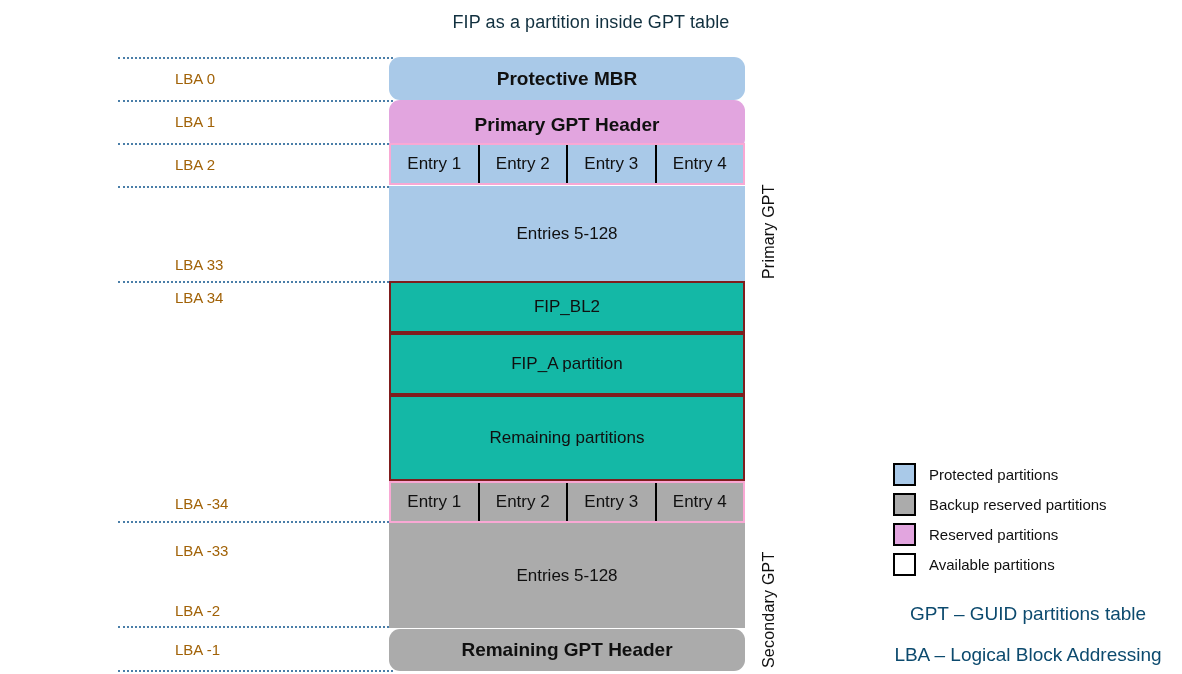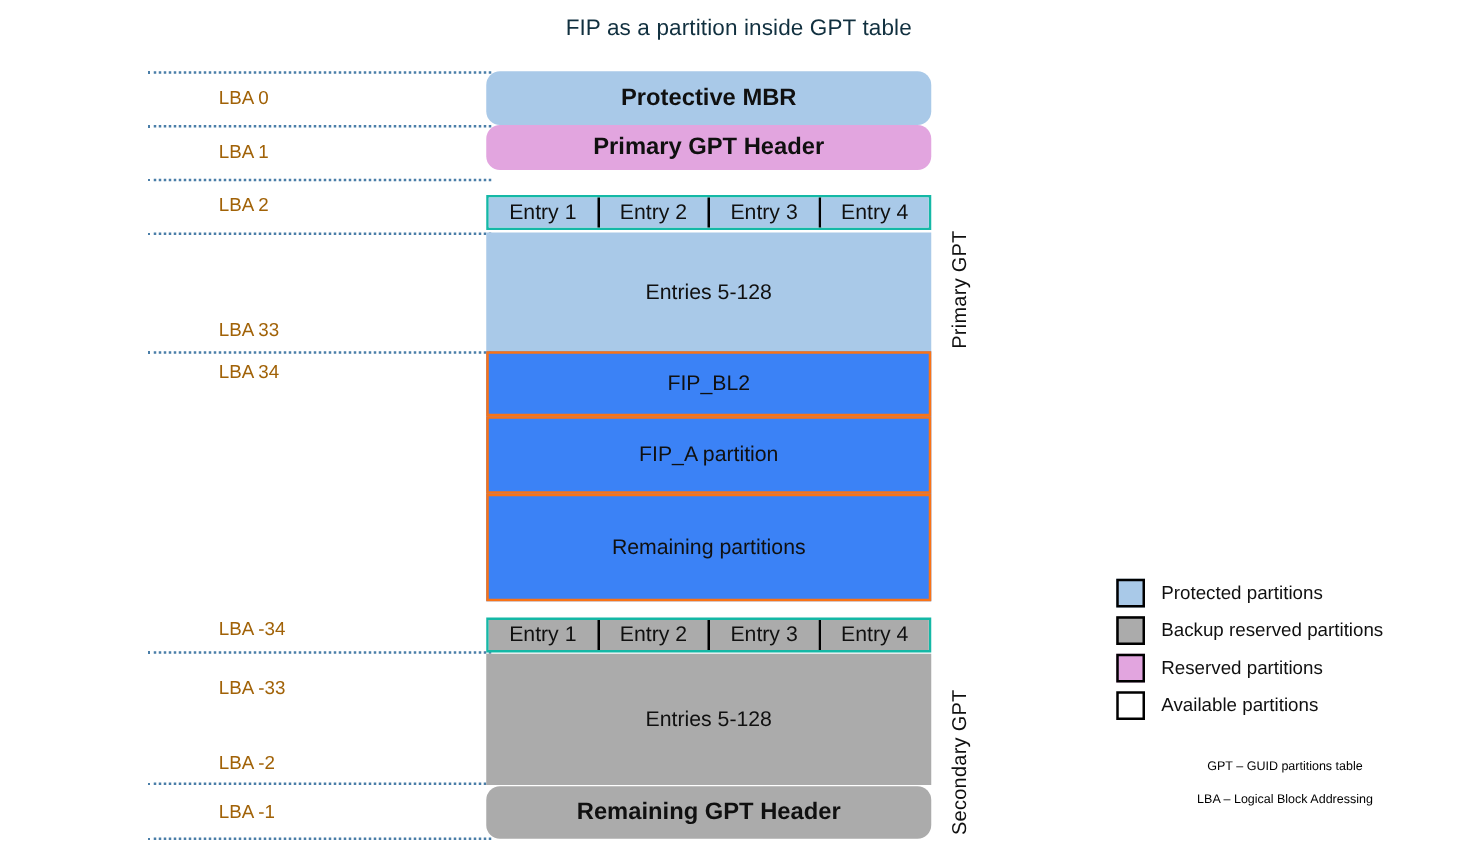--- a/index.html
+++ b/index.html
@@ -63,35 +63,34 @@
     display: flex;
     align-items: center;
     justify-content: center;
     font-size: 17px;
     color: #101010;
   }
   .band.blue  { background: #A9C9E8; }
   .band.pink  { background: #E2A5DF; }
   .band.grey  { background: #ABABAB; }
   .band.white {
-    background: #3b82f6;
-    border: 2px solid #f97316;
+    background: #14b8a6;
+    border: 2px solid #7f1d1d;
   }
   .band.bold  { font-weight: bold; font-size: 19px; border-radius: 11px; }
 
   
   .entryrow {
     position: absolute;
     left: 0;
     width: 356px;
-    height: 28px;
-    display: flex;
-    box-sizing: border-box;
-    border: 2px solid #14b8a6;
-    margin-top: 13px;
+    height: 42px;
+    display: flex;
+    box-sizing: border-box;
+    border: 2px solid #f9a8d4;
   }
   .entryrow .cell {
     flex: 1 1 0;
     display: flex;
     align-items: center;
     justify-content: center;
     font-size: 17px;
     color: #101010;
     border-right: 2px solid #000000;
     box-sizing: border-box;
@@ -132,24 +131,25 @@
     flex: 0 0 auto;
   }
   .legend-label {
     margin-left: 13px;
     font-size: 15px;
     color: #101010;
     white-space: nowrap;
   }
   #legend-notes { margin-top: 22px; }
   .note {
-    font-size: 10px;
-    color: #000000;
+    font-size: 19px;
+    color: #0c4a6e;
     line-height: 26px;
     white-space: nowrap;
+    margin-top: 15px;
   }
 </style>
 </head>
 <body>
 
 <div id="page">
 
   <div id="title">FIP as a partition inside GPT table</div>
 
   <div id="guides">
@@ -169,21 +169,21 @@
       <div class="lba" style="top: 256px;">LBA 33</div>
       <div class="lba" style="top: 289px;">LBA 34</div>
       <div class="lba" style="top: 495px;">LBA -34</div>
       <div class="lba" style="top: 542px;">LBA -33</div>
       <div class="lba" style="top: 602px;">LBA -2</div>
       <div class="lba" style="top: 641px;">LBA -1</div>
     </div>
 
   <div id="diagram">
       <div class="band blue bold" style="top: 0px; height: 43px;">Protective MBR</div>
-      <div class="band pink bold" style="top: 43px; height: 36px;">Primary GPT Header</div>
+      <div class="band pink bold" style="top: 43px; height: 50px;">Primary GPT Header</div>
       <div class="band blue" style="top: 129px; height: 95px;">Entries 5-128</div>
       <div class="band white" style="top: 224px; height: 52px;">FIP_BL2</div>
       <div class="band white" style="top: 338px; height: 86px;">Remaining partitions</div>
       <div class="band white" style="top: 276px; height: 62px;">FIP_A partition</div>
       <div class="band grey" style="top: 466px; height: 105px;">Entries 5-128</div>
       <div class="band grey bold" style="top: 572px; height: 42px;">Remaining GPT Header</div>
       <div class="entryrow blue" style="top: 86px;">
         <div class="cell">Entry 1</div>
         <div class="cell">Entry 2</div>
         <div class="cell">Entry 3</div>

